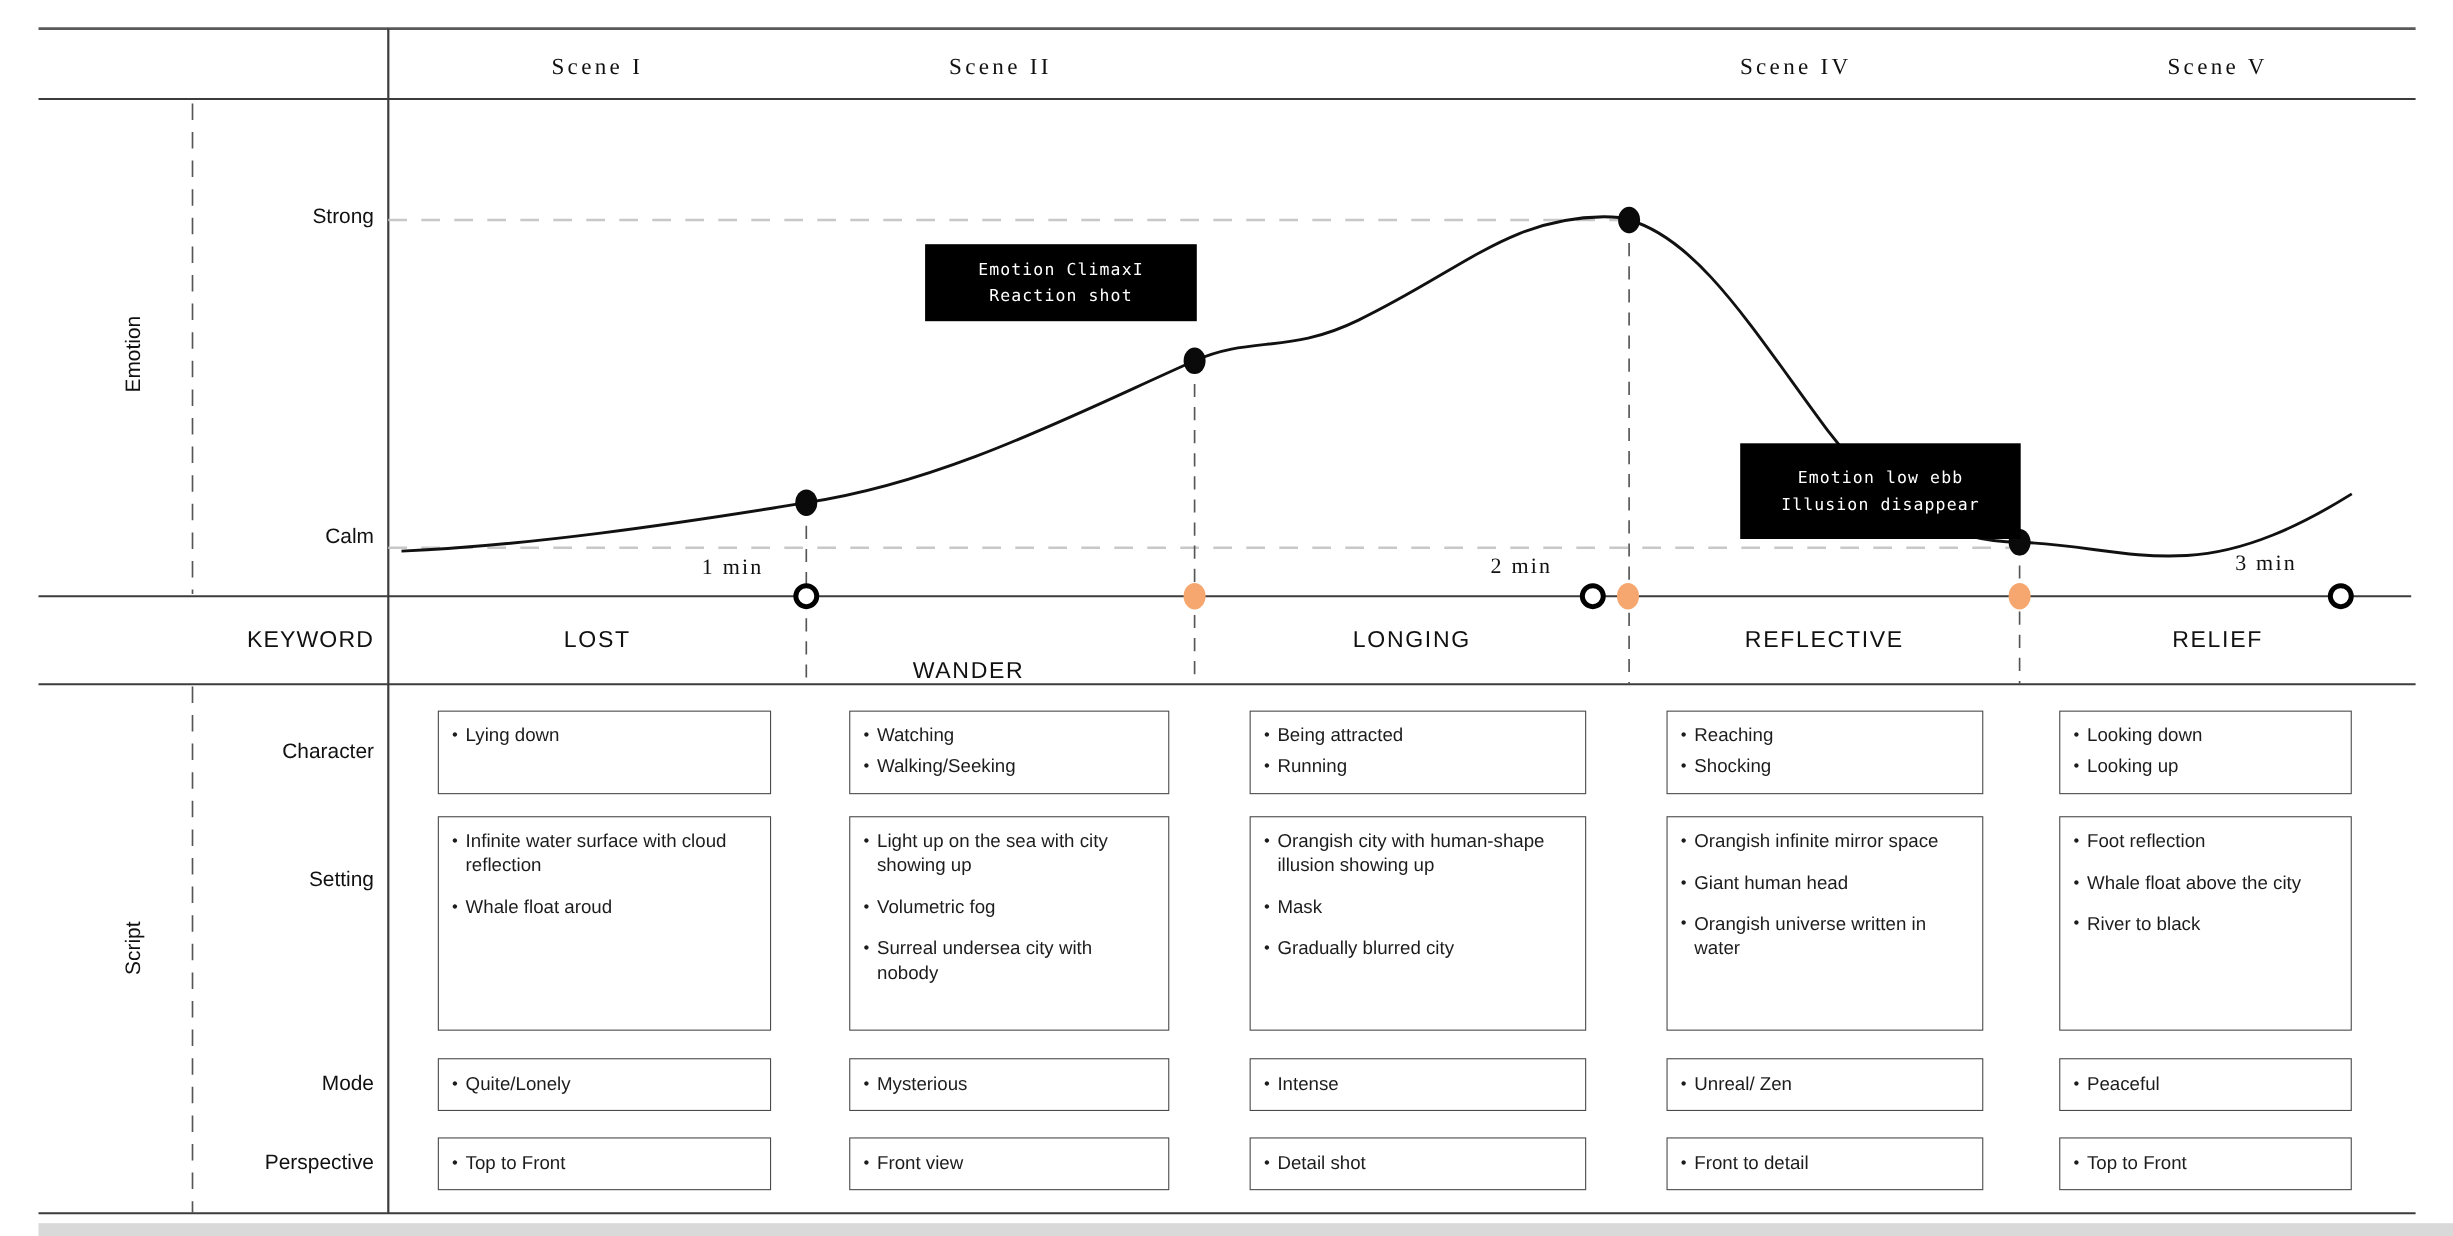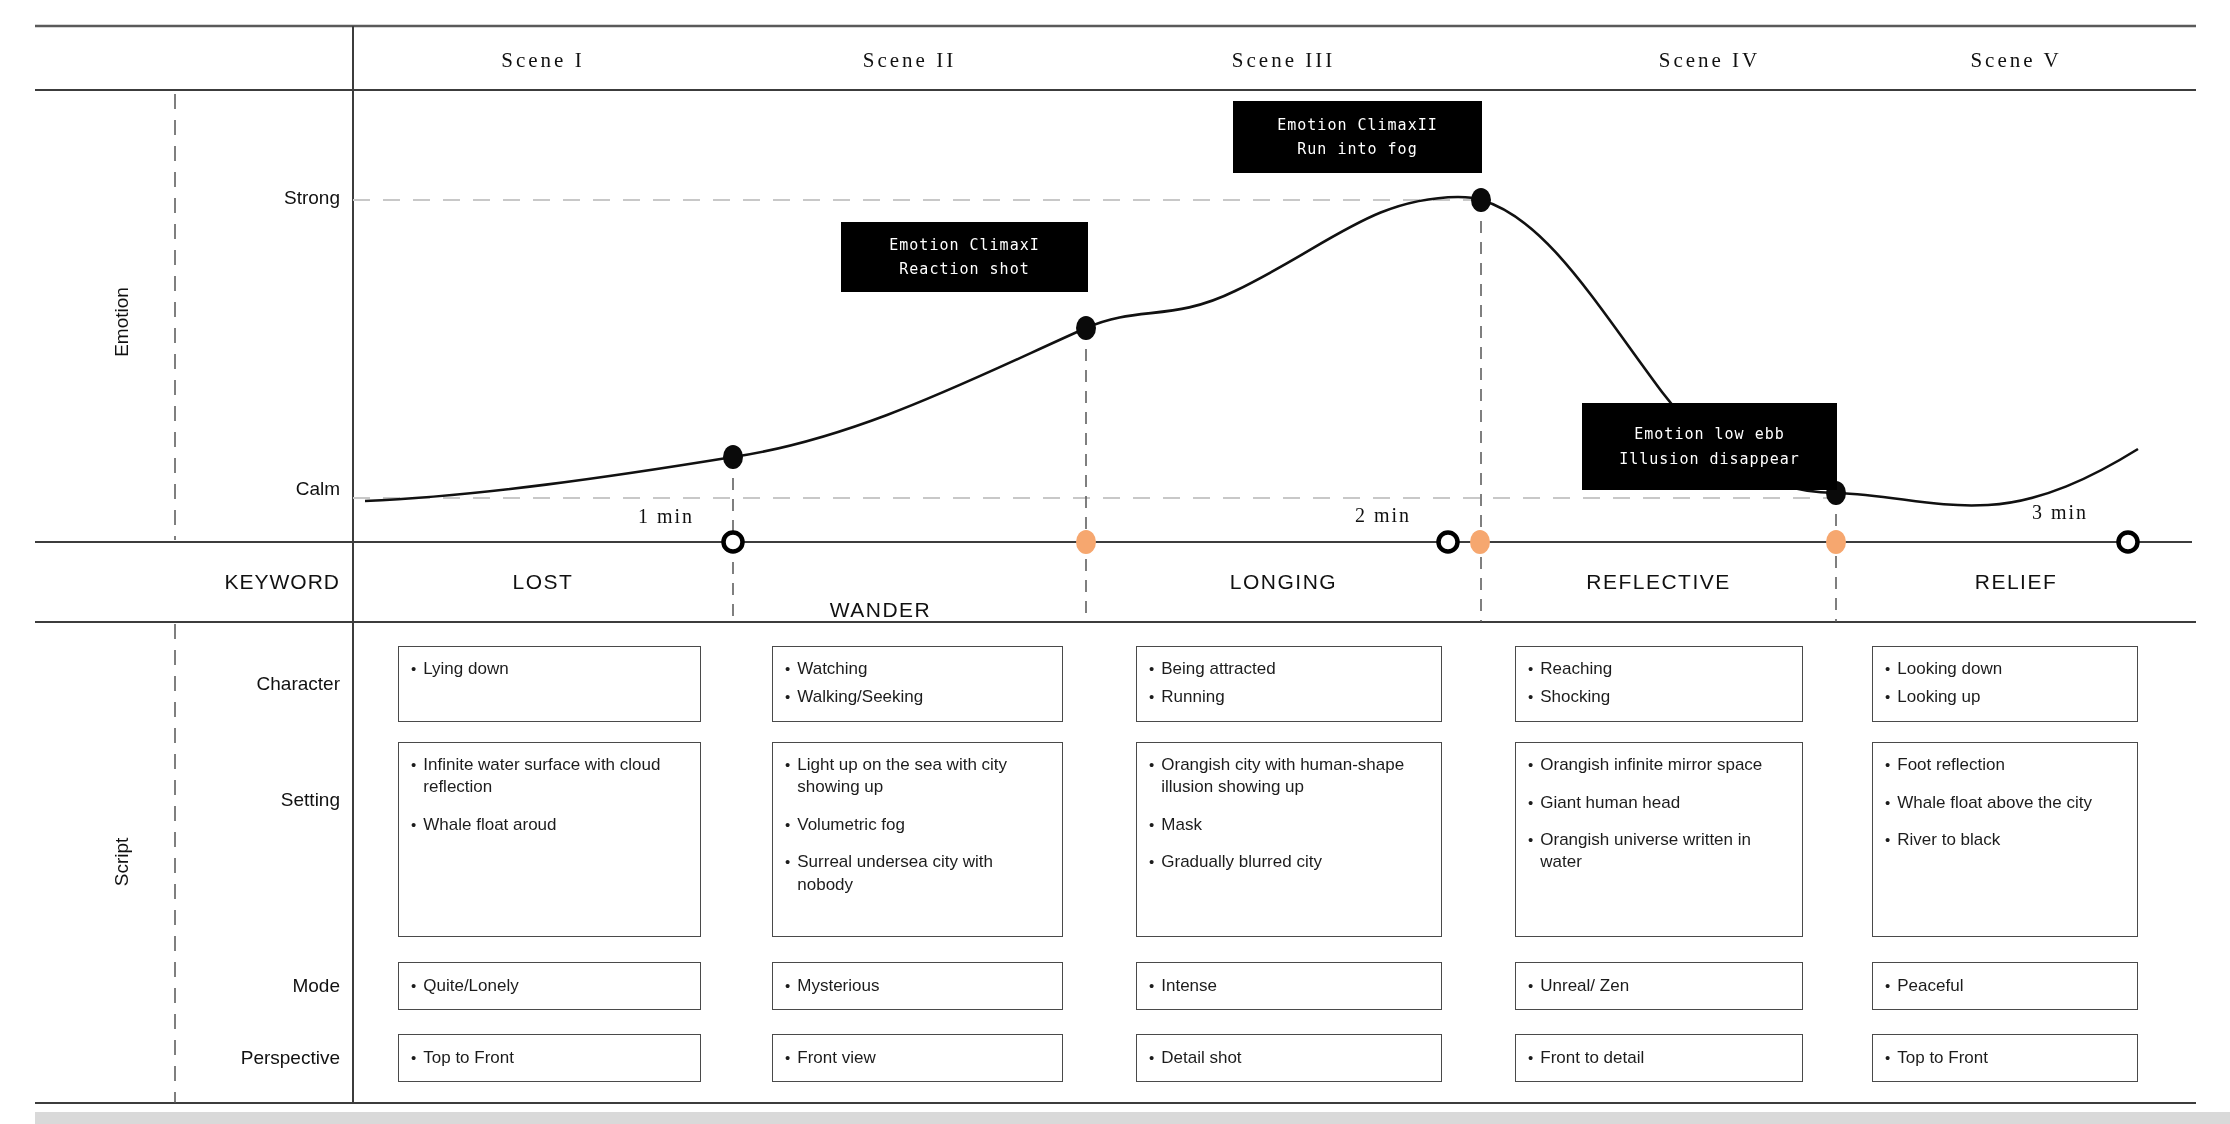--- a/index.html
+++ b/index.html
@@ -81,22 +81,21 @@
 
     <circle cx="733" cy="542" r="9.5" fill="#fff" stroke="#000" stroke-width="4.5"></circle>
     <circle cx="1448" cy="542" r="9.5" fill="#fff" stroke="#000" stroke-width="4.5"></circle>
     <circle cx="2128" cy="542" r="9.5" fill="#fff" stroke="#000" stroke-width="4.5"></circle>
   </svg>
 
   <div class="txt-layer">
 
     <div class="scene-title" style="left:353px;width:380px;">Scene I</div>
     <div class="scene-title" style="left:733px;width:353px;">Scene II</div>
-    <div class="scene-title" style="left:1086px;width:395px;">Scene III</div>
-    <div class="scene-title" style="left:1532px;width:355px;">Scene IV</div>
+    <div class="scene-title" style="left:1455px;width:355px;">Scene IV</div>
     <div class="scene-title" style="left:1836px;width:360px;">Scene V</div>
 
     <div class="rot-label" style="top:307px;">Emotion</div>
     <div class="rot-label" style="top:847px;">Script</div>
     <div class="left-label" style="top:186px;height:24px;line-height:24px;">Strong</div>
     <div class="left-label" style="top:477px;height:24px;line-height:24px;">Calm</div>
     <div class="left-label" style="top:567px;height:30px;line-height:30px;font-size:21px;letter-spacing:1px;">KEYWORD</div>
 
     <div class="left-label" style="top:670px;height:28px;line-height:28px;">Character</div>
     <div class="left-label" style="top:786px;height:28px;line-height:28px;">Setting</div>
@@ -104,24 +103,20 @@
     <div class="left-label" style="top:1044px;height:28px;line-height:28px;">Perspective</div>
 
     <div class="time-label" style="left:638px;top:503px;">1 min</div>
     <div class="time-label" style="left:1355px;top:502px;">2 min</div>
     <div class="time-label" style="left:2032px;top:499px;">3 min</div>
 
     <div class="annotation" style="left:841px;top:222px;width:247px;height:70px;">
       <span>Emotion ClimaxI</span>
       <span>Reaction shot</span>
     </div>
-    <div class="annotation" style="left:1233px;top:101px;width:249px;height:72px;">
-      <span>Emotion ClimaxII</span>
-      <span>Run into fog</span>
-    </div>
     <div class="annotation" style="left:1582px;top:403px;width:255px;height:87px;">
       <span>Emotion low ebb</span>
       <span>Illusion disappear</span>
     </div>
 
     <div class="keyword" style="left:353px;width:380px;">LOST</div>
     <div class="keyword" style="left:704px;width:353px;margin-top:28px;">WANDER</div>
     <div class="keyword" style="left:1086px;width:395px;">LONGING</div>
     <div class="keyword" style="left:1481px;width:355px;">REFLECTIVE</div>
     <div class="keyword" style="left:1836px;width:360px;">RELIEF</div>

